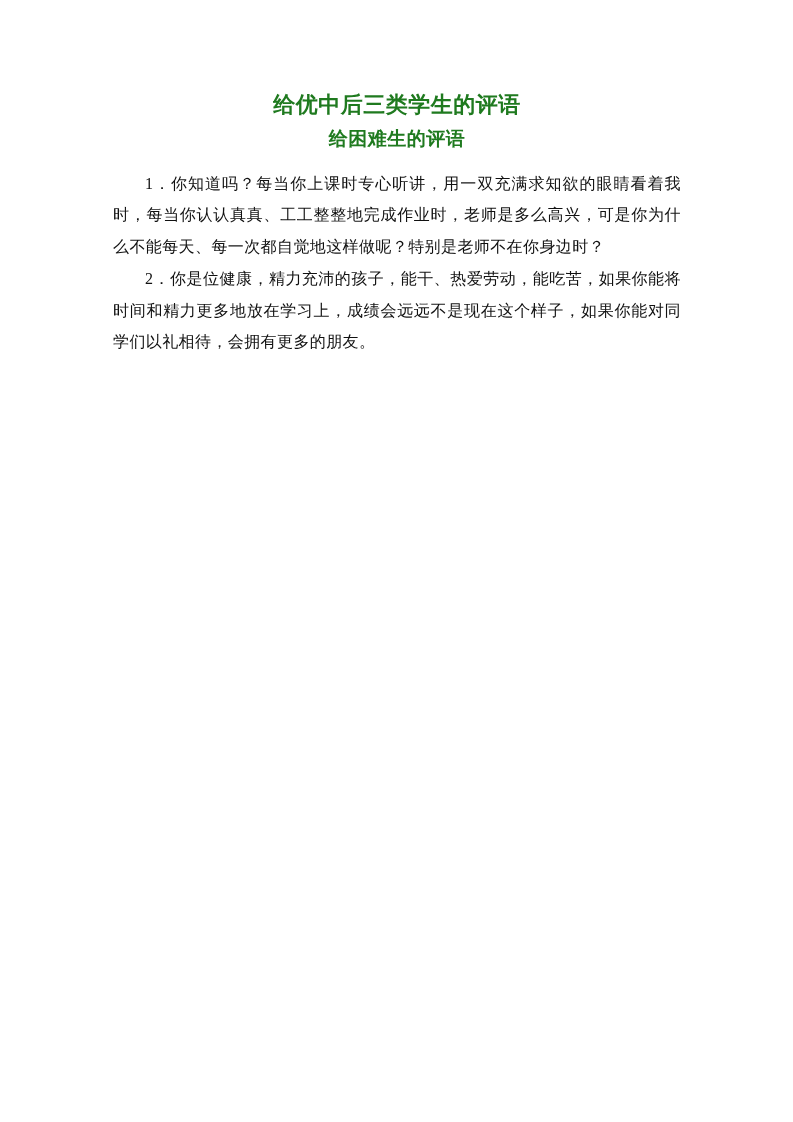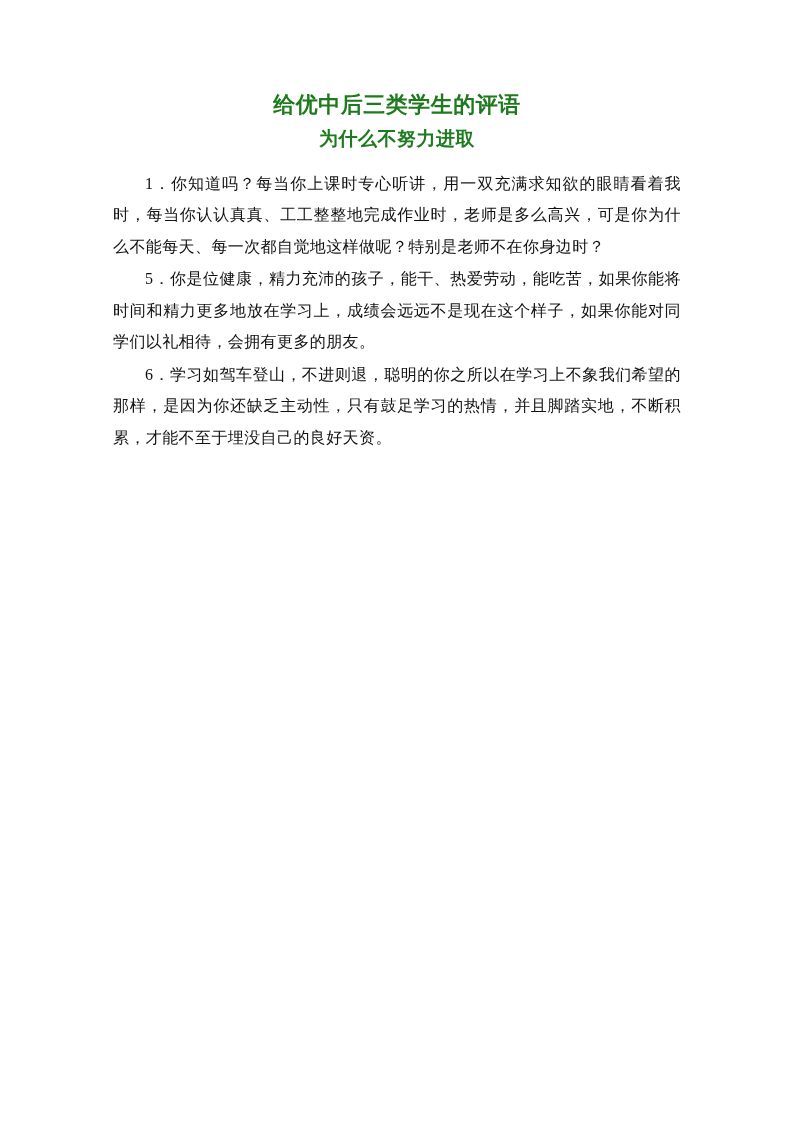--- a/index.html
+++ b/index.html
@@ -52,19 +52,18 @@
     text-indent: 2em;
     letter-spacing: 0.4px;
   }
 </style>
 </head>
 <body>
 
 <div class="page">
   <div class="content">
     <h1 class="doc-title">给优中后三类学生的评语</h1>
-    <h2 class="doc-subtitle">为什么不努力进取</h2>
+    <h2 class="doc-subtitle">给困难生的评语</h2>
 
     <p class="para">1．你知道吗？每当你上课时专心听讲，用一双充满求知欲的眼睛看着我时，每当你认认真真、工工整整地完成作业时，老师是多么高兴，可是你为什么不能每天、每一次都自觉地这样做呢？特别是老师不在你身边时？</p>
-    <p class="para">5．你是位健康，精力充沛的孩子，能干、热爱劳动，能吃苦，如果你能将时间和精力更多地放在学习上，成绩会远远不是现在这个样子，如果你能对同学们以礼相待，会拥有更多的朋友。</p>
-    <p class="para">6．学习如驾车登山，不进则退，聪明的你之所以在学习上不象我们希望的那样，是因为你还缺乏主动性，只有鼓足学习的热情，并且脚踏实地，不断积累，才能不至于埋没自己的良好天资。</p>
+    <p class="para">2．你是位健康，精力充沛的孩子，能干、热爱劳动，能吃苦，如果你能将时间和精力更多地放在学习上，成绩会远远不是现在这个样子，如果你能对同学们以礼相待，会拥有更多的朋友。</p>
   </div>
 </div>
 
 </body></html>

